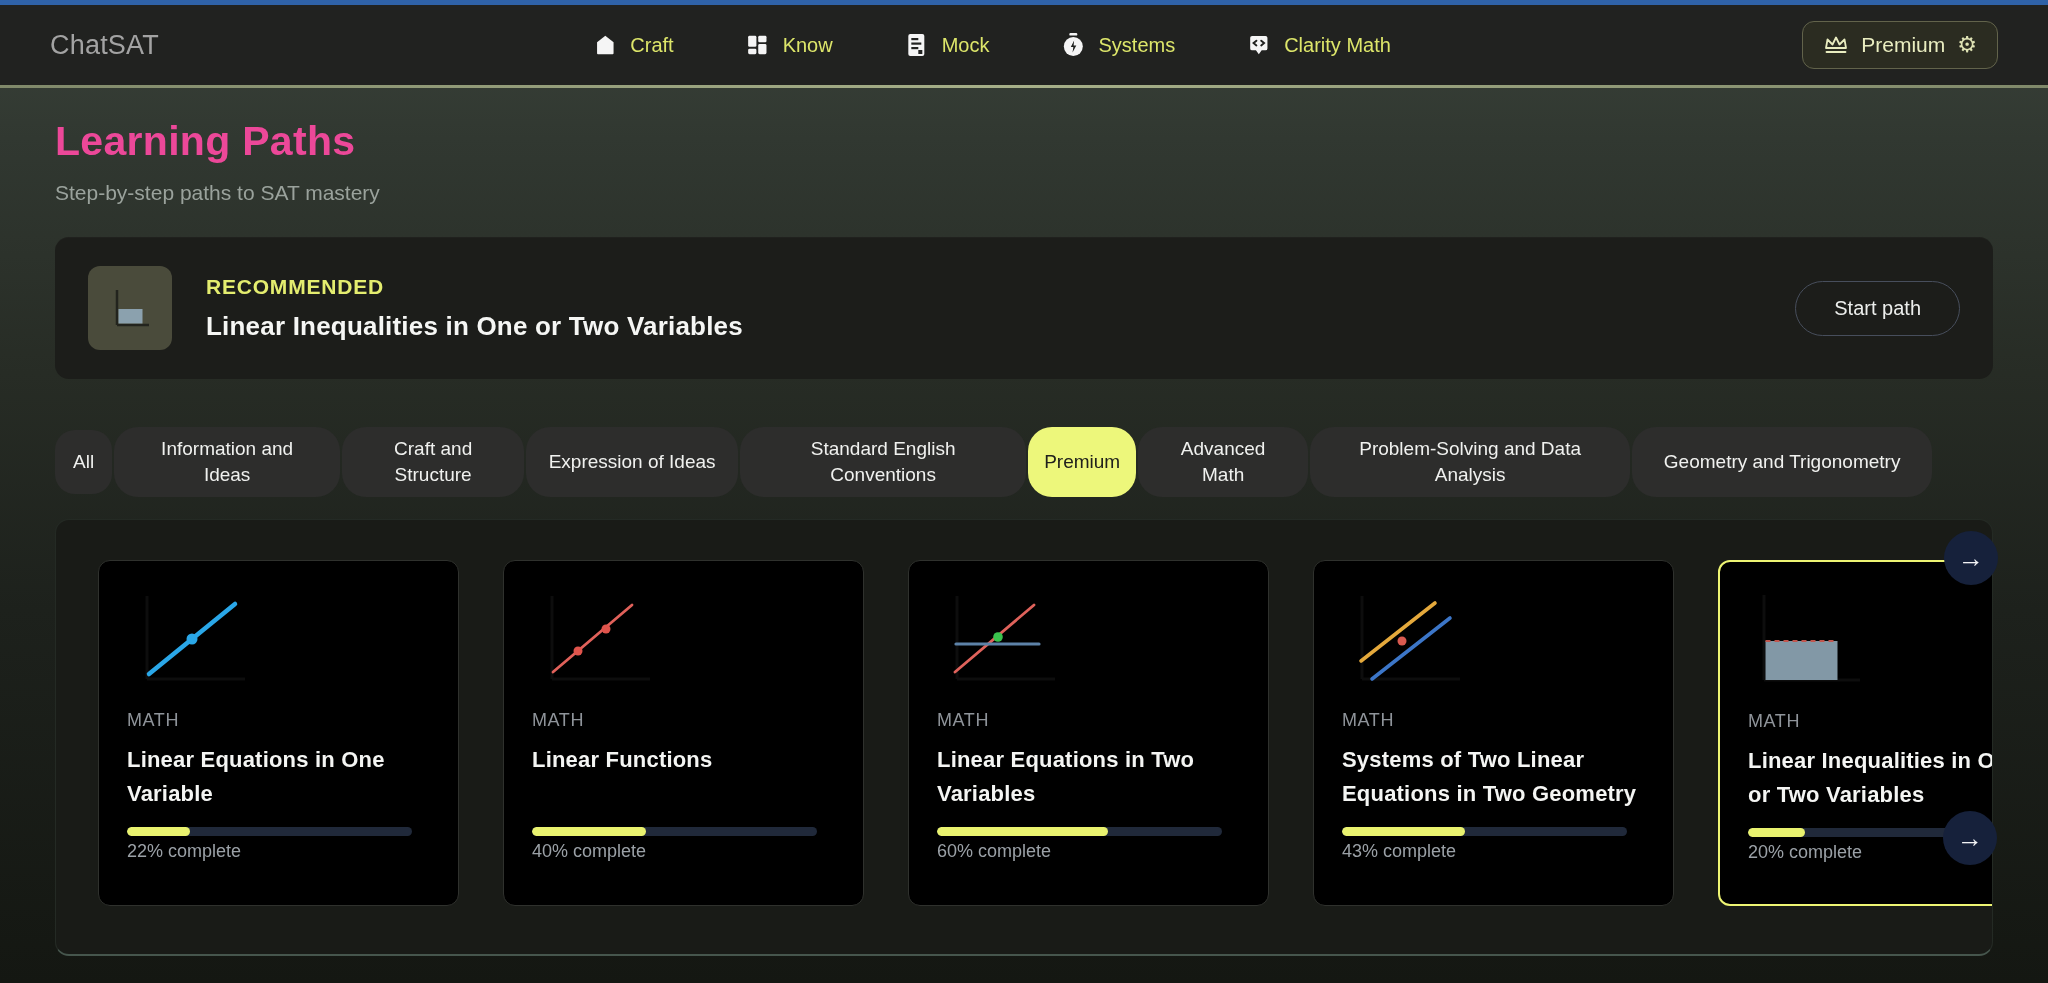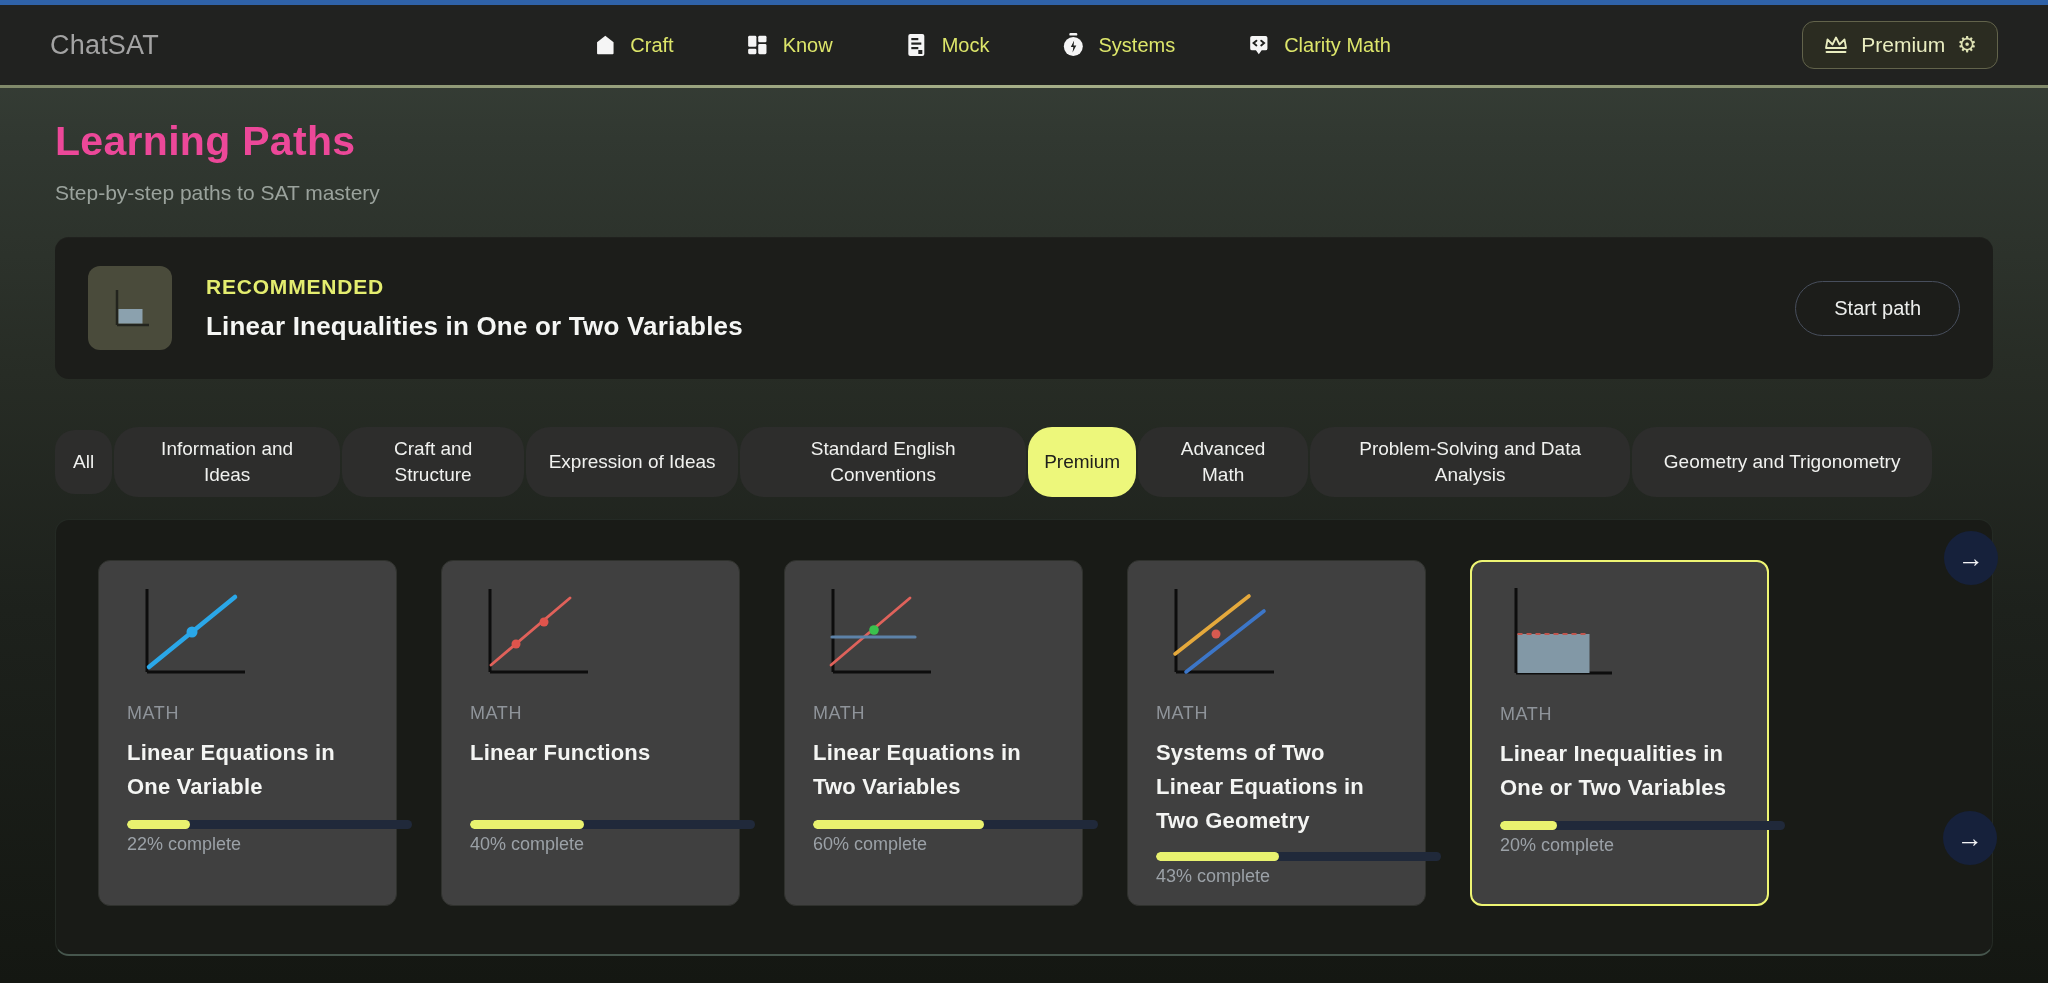--- a/index.html
+++ b/index.html
@@ -82,23 +82,23 @@
 
   
   .cards-panel {
     margin-top:22px; margin-left:-0px; height:437px;
     background:#191b17; border-radius:14px;
     border:1px solid rgba(90,110,100,.18); border-bottom:2px solid #46564d;
     padding:40px 0 0 42px; overflow:hidden; position:relative;
     display:flex; gap:44px;
   }
   .course-card {
-    width:299px; height:346px; flex:0 0 auto;
-    background:#404040; border:1px solid #2f312d; border-radius:12px;
-    padding:14px 28px; cursor:pointer;
+    width:361px; height:346px; flex:0 0 auto;
+    background:#000000; border:1px solid #2f312d; border-radius:12px;
+    padding:21px 28px; cursor:pointer;
   }
   .course-card.highlighted { border:2px solid #eef573; }
   .card-chart { display:block; margin:6px 0 10px 2px; }
   .card-cat { color:#8f949a; font-size:18px; letter-spacing:.6px; margin-top:14px; }
   .card-title { color:#f4f5f3; font-size:22px; font-weight:bold; line-height:1.55; margin-top:12px; min-height:70px; letter-spacing:.2px; }
   .progress-track {
     margin-top:14px; height:9px; border-radius:5px; background:#20293a; overflow:hidden; width:285px;
   }
   .progress-fill { height:100%; border-radius:5px; background:#e9f26f; }
   .card-complete { color:#9ba1a7; font-size:18px; margin-top:5px; }

